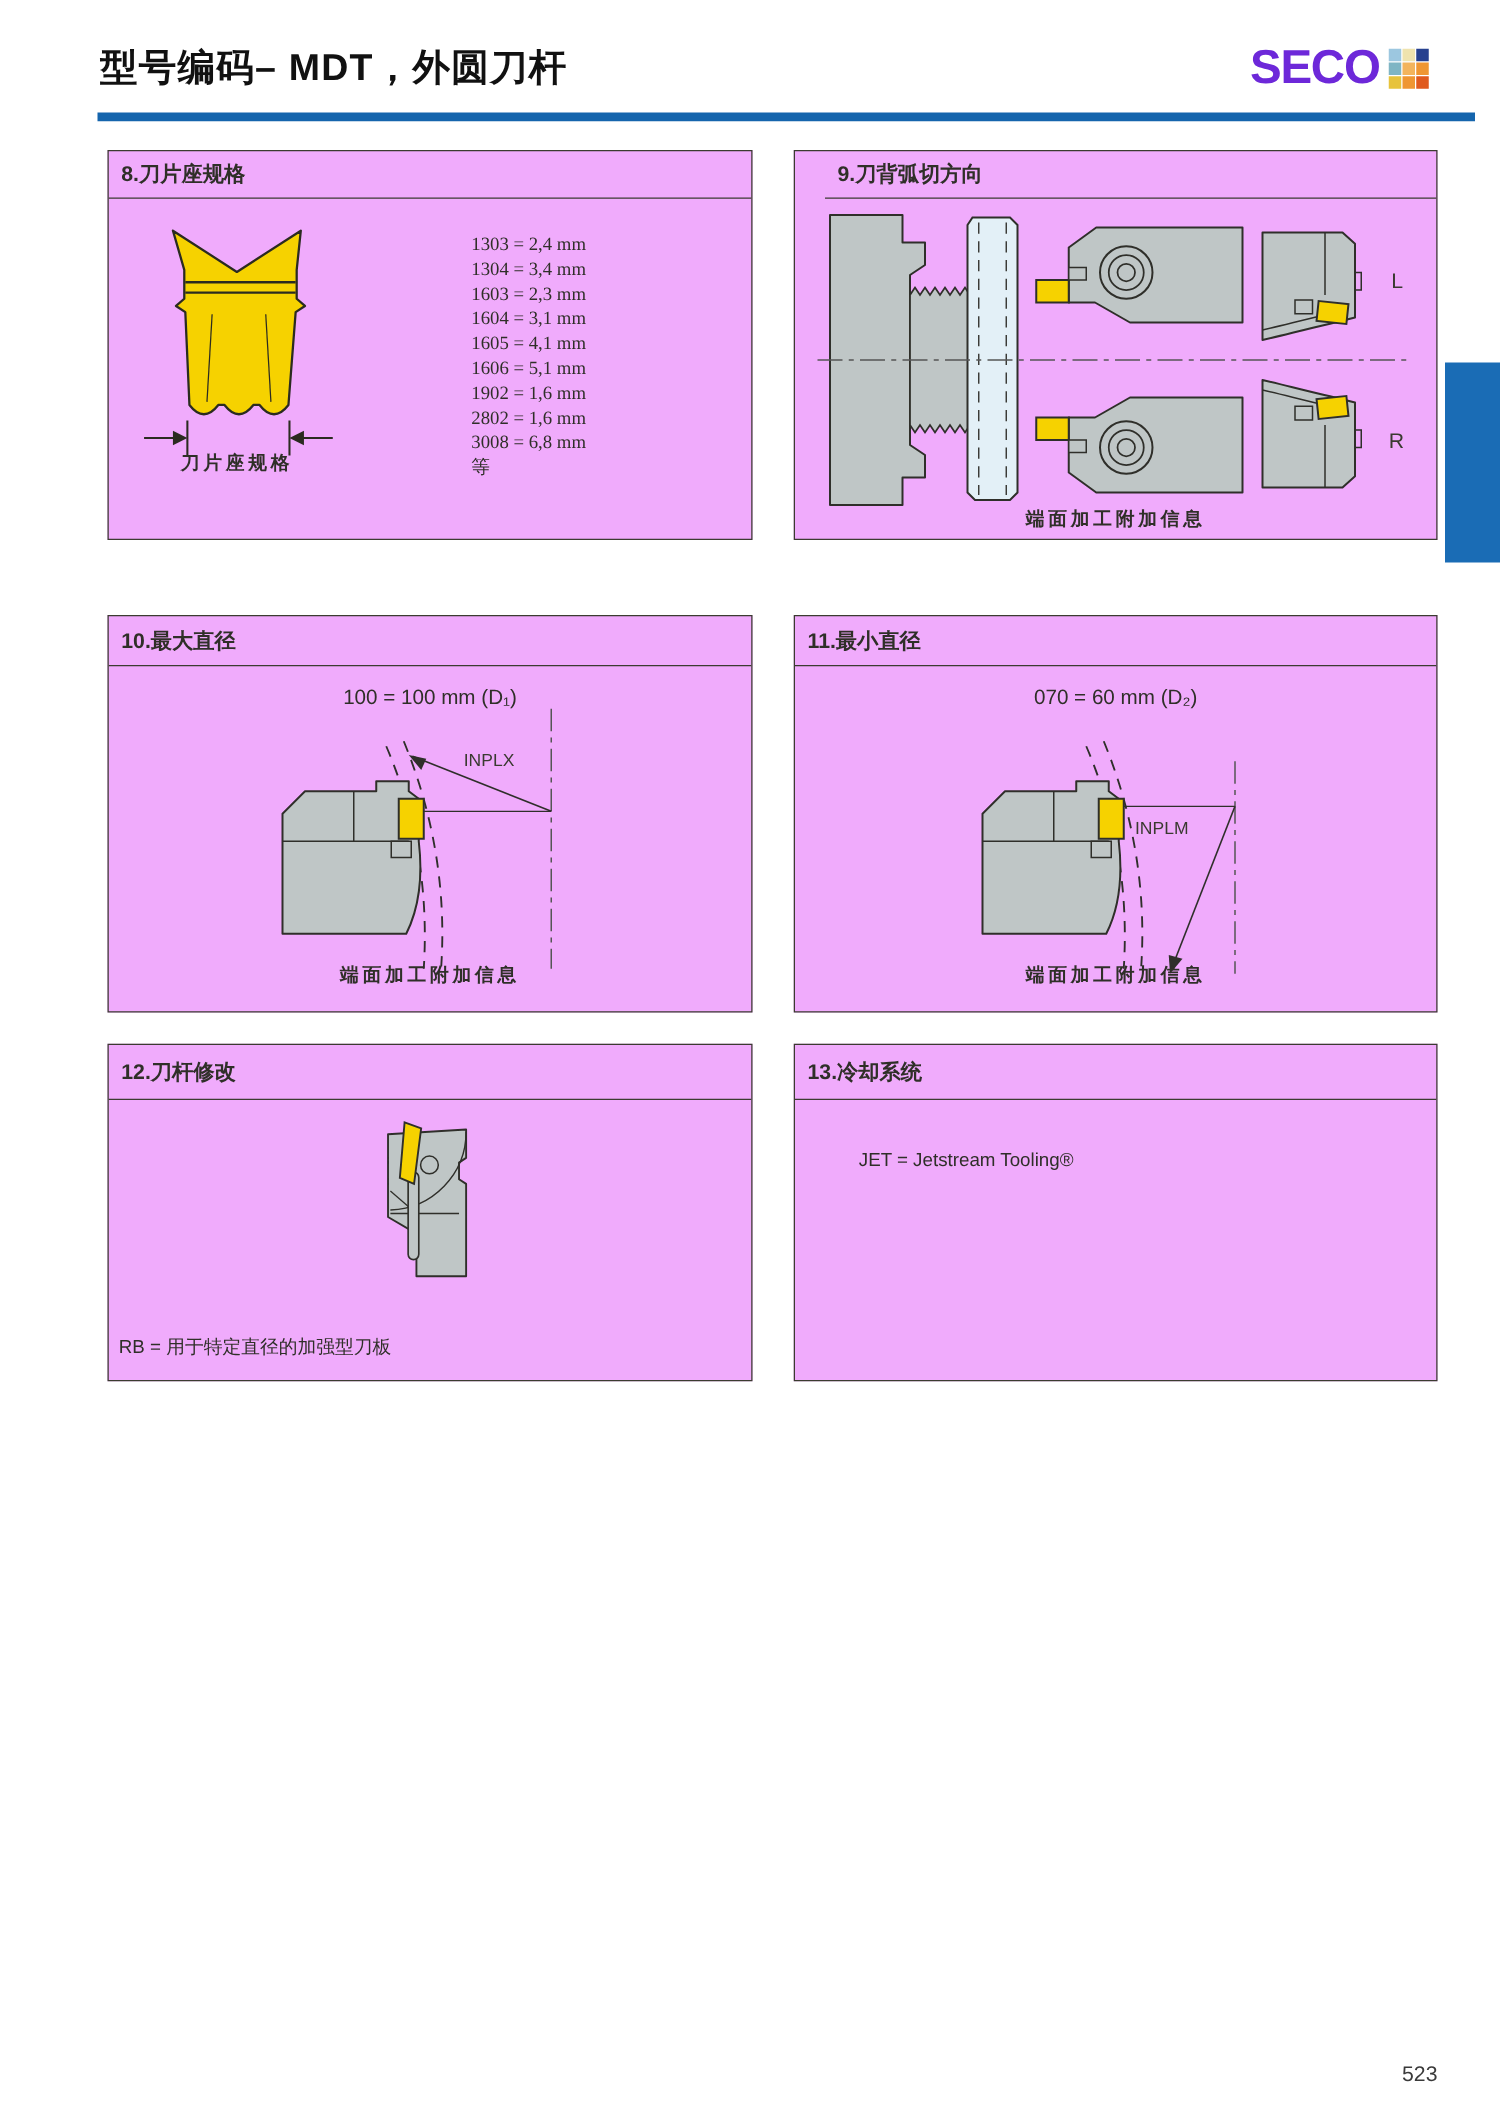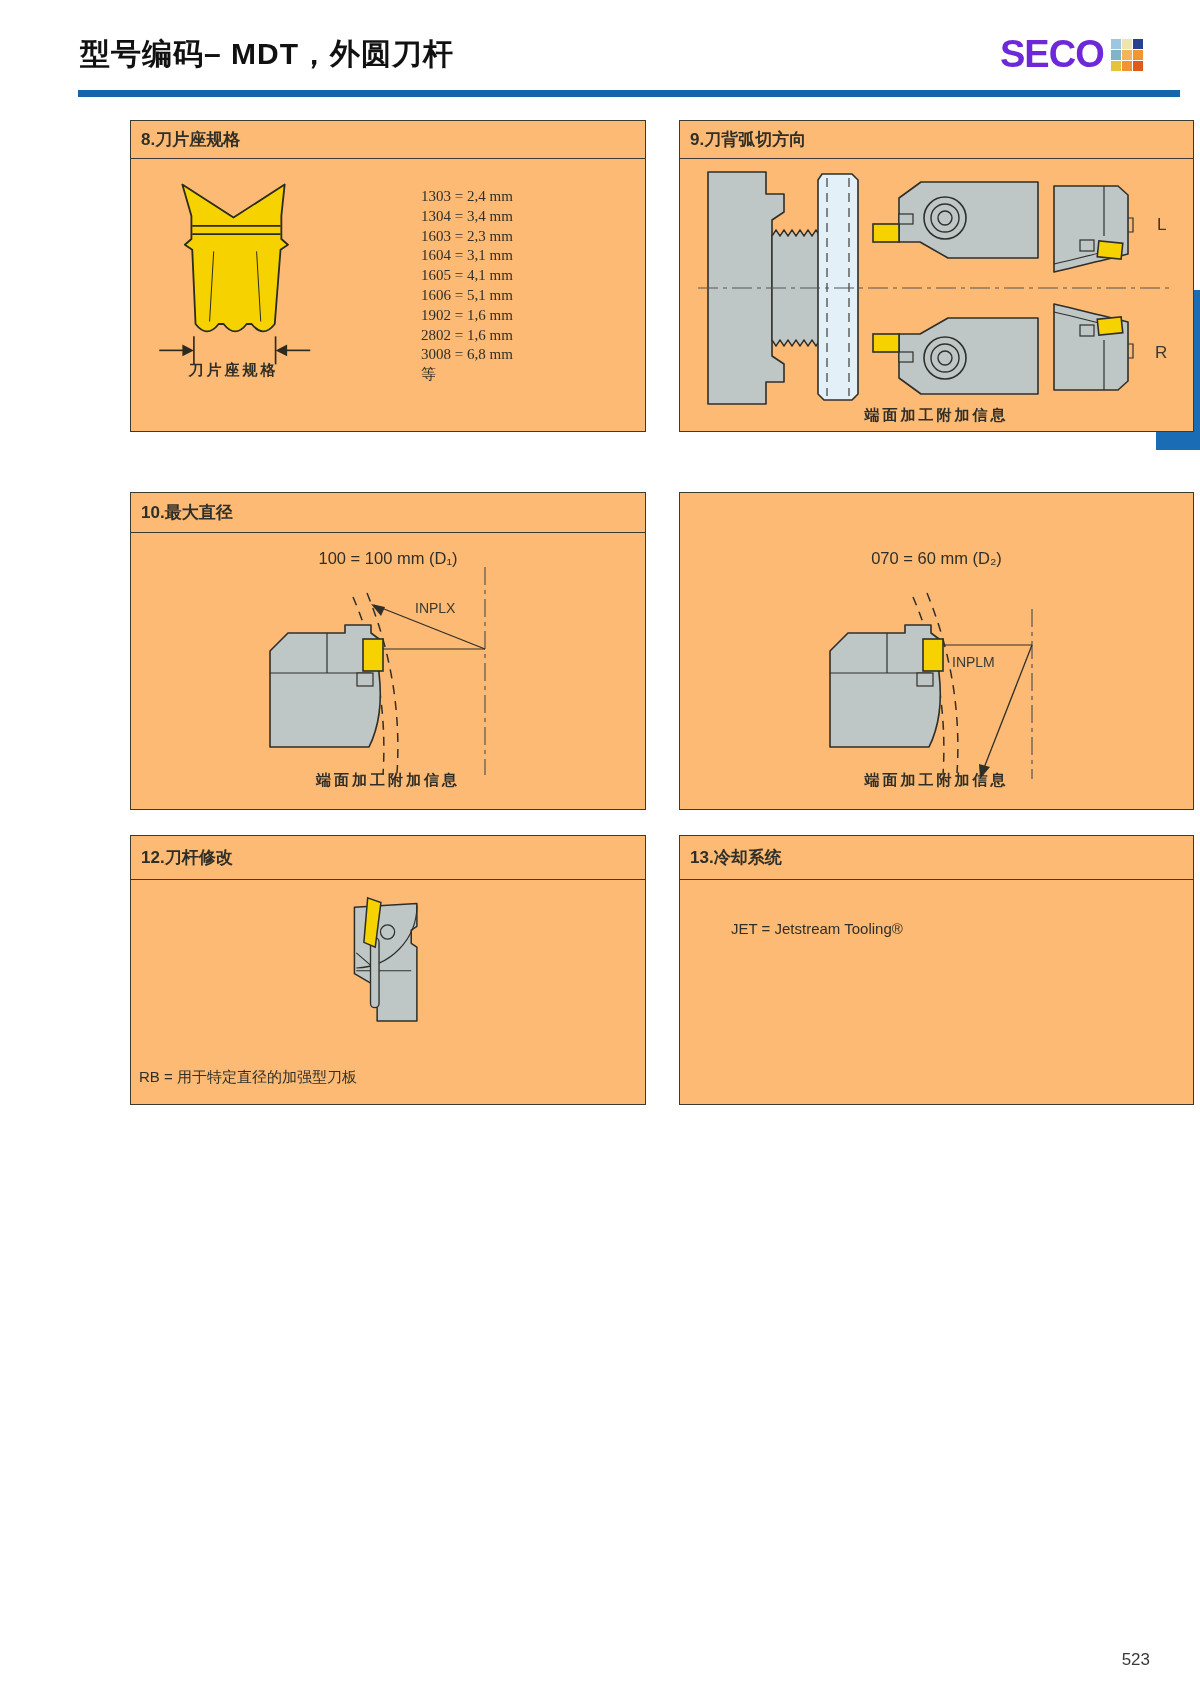--- a/index.html
+++ b/index.html
@@ -7,27 +7,27 @@
         font-family:"Liberation Sans","DejaVu Sans",sans-serif;color:#2f2f28;overflow:hidden;}
   .title{position:absolute;left:80px;top:34px;font-size:30px;font-weight:bold;letter-spacing:1px;color:#111;}
   .rule{position:absolute;left:78px;top:90px;width:1102px;height:7px;background:#1565ad;}
   .logo{position:absolute;left:1000px;top:38px;display:flex;align-items:flex-start;}
   .logo-text{font-size:38px;font-weight:bold;color:#6d28d9;letter-spacing:-1px;line-height:32px;}
   .logo-mark{display:grid;grid-template-columns:repeat(3,10px);grid-auto-rows:10px;gap:1px;margin-left:7px;margin-top:1px;}
   .logo-mark span{display:block;}
   .side-tab{position:absolute;left:1156px;top:290px;width:44px;height:160px;background:#1a6cb5;}
   .page-num{position:absolute;left:1090px;top:1650px;width:60px;text-align:right;font-size:17px;color:#3a3a3a;}
 
-  .panel{position:absolute;background:#fdba74;border:1.6px solid #3b3b30;box-sizing:border-box;margin-left:44px;}
+  .panel{position:absolute;background:#f0abfc;border:1.6px solid #3b3b30;box-sizing:border-box;}
   .panel-header{border-bottom:1.6px solid #3b3b30;display:flex;align-items:center;
                 padding-left:10px;font-weight:bold;font-size:17px;box-sizing:border-box;}
   .hd38{height:38px;} .hd40{height:40px;} .hd44{height:44px;}
 
   #p8 {left:86px; top:120px;width:516px;height:312px;}
-  #p9 {left:635px;top:120px;width:515px;height:312px;}
+  #p9 {left:635px;top:120px;width:515px;height:312px;padding-left:24px;}
   #p10{left:86px; top:492px;width:516px;height:318px;}
   #p11{left:635px;top:492px;width:515px;height:318px;}
   #p12{left:86px; top:835px;width:516px;height:270px;}
   #p13{left:635px;top:835px;width:515px;height:270px;}
 
   .abs{position:absolute;}
   .caption{position:absolute;font-size:15px;font-weight:bold;letter-spacing:3px;text-align:center;color:#2f2f28;}
   .formula{position:absolute;width:100%;text-align:center;font-size:16.5px;color:#2f2f28;}
   .values{position:absolute;left:290px;top:66px;font-size:15px;line-height:19.8px;color:#2f2f28;font-family:Liberation Serif, serif;}
   .note{position:absolute;font-size:15px;color:#2f2f28;text-align:center;}
@@ -160,20 +160,23 @@
       <line x1="354" y1="6" x2="354" y2="214" stroke="#555" stroke-width="1.2" stroke-dasharray="18,5,4,5"></line>
       <line x1="252" y1="88" x2="354" y2="88" stroke="#2f2f2a" stroke-width="1"></line>
       <line x1="354" y1="88" x2="243" y2="44" stroke="#2f2f2a" stroke-width="1.3"></line>
       <polygon points="240,43 254,46 250,55" fill="#2f2f2a"></polygon>
       <text x="284" y="52" font-size="14" fill="#3a3a30">INPLX</text>
     </svg>
     <div class="caption" style="left:0;top:278px;width:100%">端面加工附加信息</div>
   </div>
 
   <div class="panel" id="p11">
+    <div class="panel-header hd40">
+      <span>11.最小直径</span>
+    </div>
     <div class="formula" style="top:56px">070 = 60 mm (D₂)</div>
     <svg class="abs" style="left:0;top:68px" width="515" height="230" viewBox="0 0 515 230">
       <use href="#holderA" transform="translate(11,0)"></use>
       <line x1="352" y1="48" x2="352" y2="218" stroke="#555" stroke-width="1.2" stroke-dasharray="18,5,4,5"></line>
       <line x1="263" y1="84" x2="352" y2="84" stroke="#2f2f2a" stroke-width="1"></line>
       <line x1="352" y1="84" x2="302" y2="212" stroke="#2f2f2a" stroke-width="1.3"></line>
       <polygon points="300,218 310,206 299,203" fill="#2f2f2a"></polygon>
       <text x="272" y="106" font-size="14" fill="#3a3a30">INPLM</text>
     </svg>
     <div class="caption" style="left:0;top:278px;width:100%">端面加工附加信息</div>

